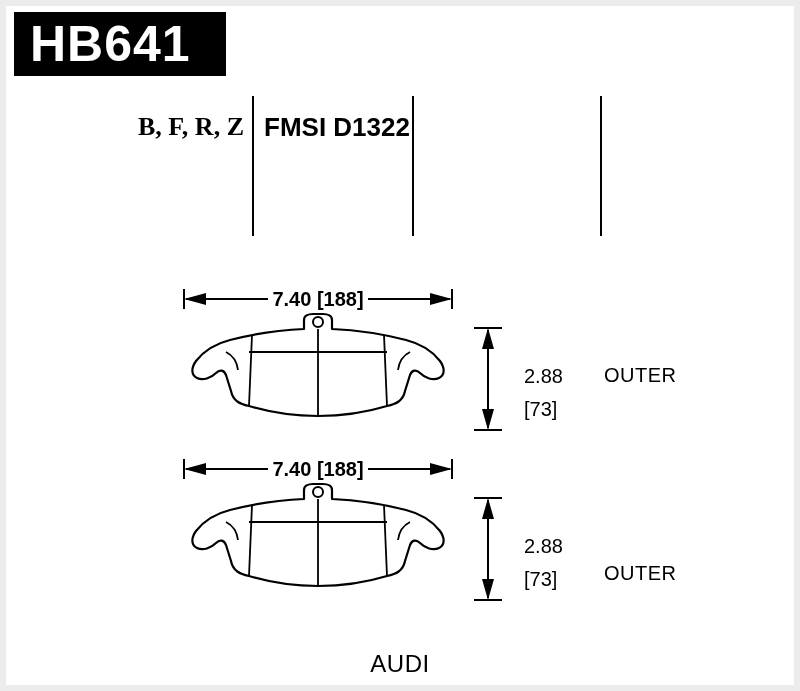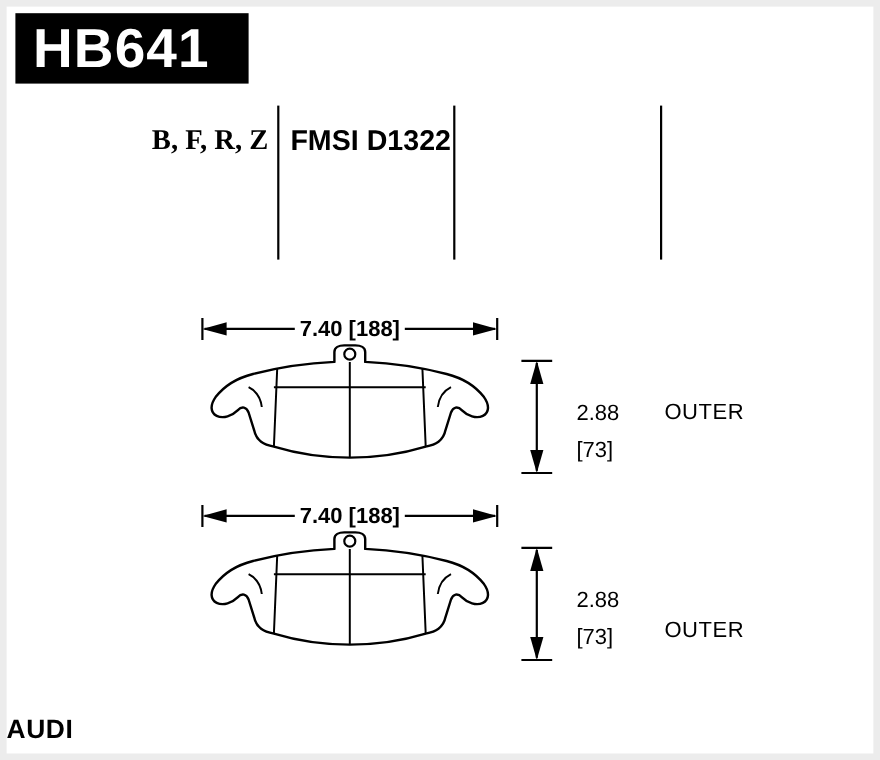--- a/index.html
+++ b/index.html
@@ -59,21 +59,21 @@
   .mm1{top:376px;}
   .in2{top:513px;}
   .mm2{top:546px;}
   .side-label{
     position:absolute;left:598px;font-size:20px;letter-spacing:0.5px;white-space:nowrap;
   }
   .lbl1{top:358px;}
   .lbl2{top:556px;}
   .vehicle{
     position:absolute;left:0;right:0;top:644px;
-    font-size:24px;font-weight:700;letter-spacing:0.5px;
+    text-align:center;font-size:24px;font-weight:400;letter-spacing:0.5px;
   }
   .stroke{stroke:#000;fill:none;}
 </style>
 </head>
 <body>
 
 <div class="canvas">
 
   <div class="part-box">
     <span>HB641</span>

